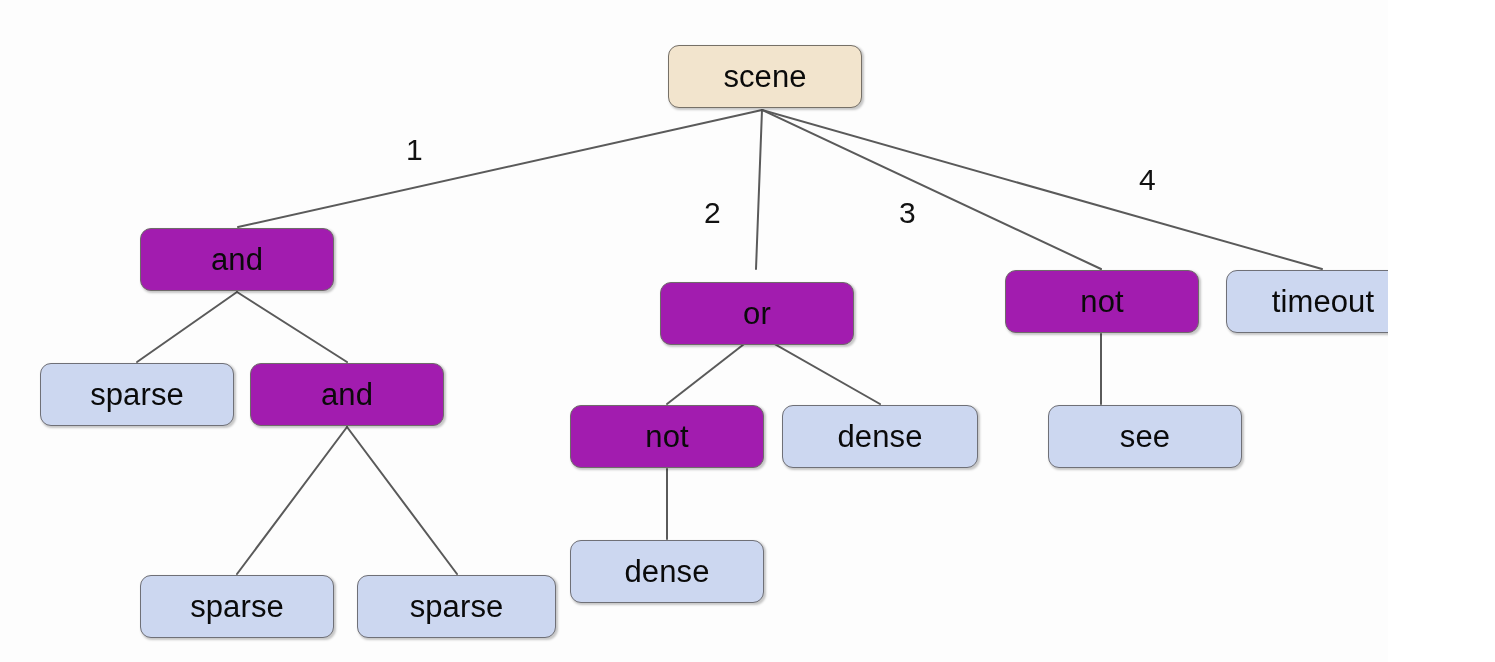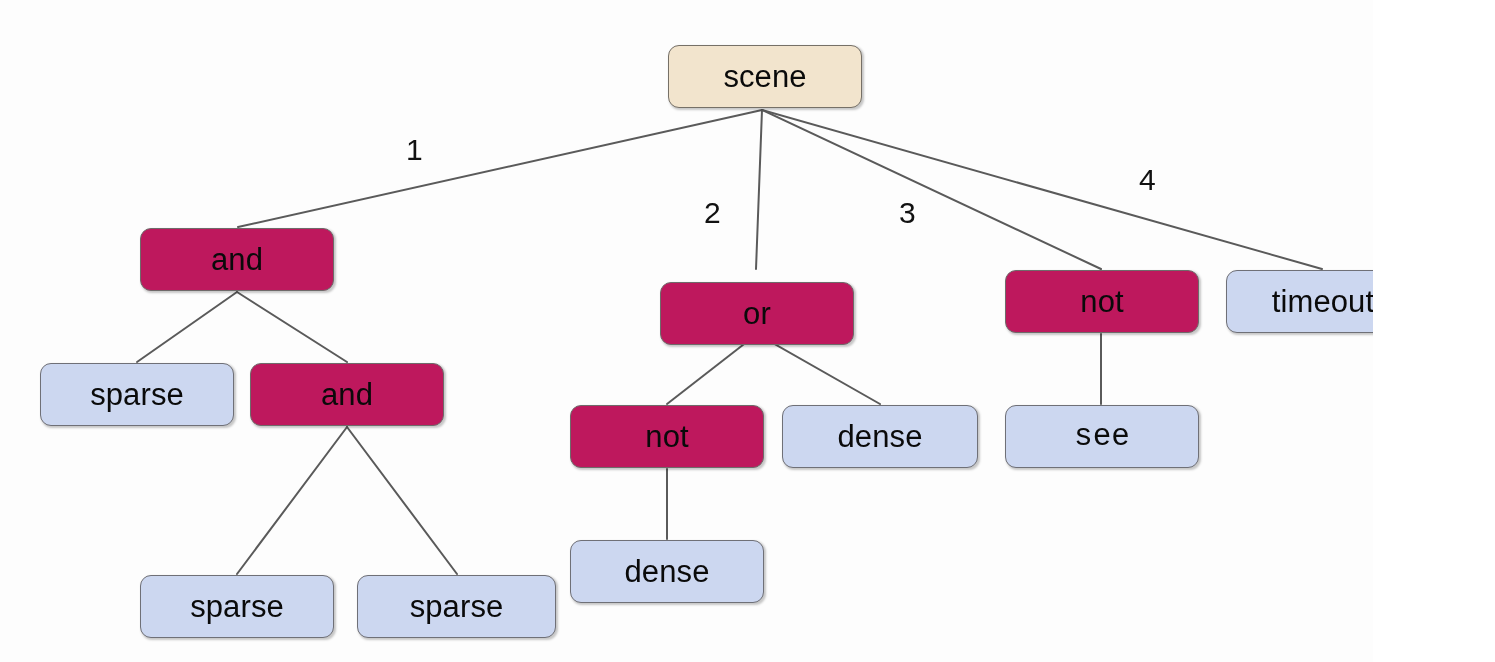--- a/index.html
+++ b/index.html
@@ -10,20 +10,21 @@
   }
   body {
     font-family: "Liberation Sans", sans-serif;
   }
   #canvas {
     position: relative;
     width: 1373px;
     height: 662px;
     background: #fdfdfd;
     overflow: hidden;
+    padding-left: 15px;
   }
   #edge-layer {
     position: absolute;
     left: 0;
     top: 0;
     width: 1495px;
     height: 662px;
     pointer-events: none;
   }
   .node {
@@ -35,21 +36,21 @@
     align-items: center;
     justify-content: center;
     color: #0a0a0a;
     font-size: 31px;
     line-height: 1;
     letter-spacing: 0.1px;
     box-shadow: 1.5px 1.5px 2.2px rgba(0,0,0,0.22);
     white-space: nowrap;
   }
   .node.root   { background: #f2e4cd; border-color: #767067; }
-  .node.op     { background: #be185d; border-color: #6f6a6a; align-items: center; }
+  .node.op     { background: #a21caf; border-color: #6f6a6a; align-items: center; }
   .node.leaf   { background: #ccd7f0; border-color: #6f7077; }
   .edge-label {
     position: absolute;
     font-size: 30px;
     color: #111111;
     line-height: 1;
     white-space: nowrap;
   }
 </style>
 </head>
@@ -91,21 +92,21 @@
       </div>
       <div class="node op" style="left: 250px; top: 363px; width: 194px; height: 63px;">
         <span>and</span>
       </div>
       <div class="node op" style="left: 570px; top: 405px; width: 194px; height: 63px;">
         <span>not</span>
       </div>
       <div class="node leaf" style="left: 782px; top: 405px; width: 196px; height: 63px;">
         <span>dense</span>
       </div>
-      <div class="node leaf" style="left: 1005px; top: 405px; width: 194px; height: 63px; font-family: Liberation Mono, monospace;">
+      <div class="node leaf" style="left: 1048px; top: 405px; width: 194px; height: 63px;">
         <span>see</span>
       </div>
       <div class="node leaf" style="left: 570px; top: 540px; width: 194px; height: 63px;">
         <span>dense</span>
       </div>
       <div class="node leaf" style="left: 140px; top: 575px; width: 194px; height: 63px;">
         <span>sparse</span>
       </div>
       <div class="node leaf" style="left: 357px; top: 575px; width: 199px; height: 63px;">
         <span>sparse</span>

